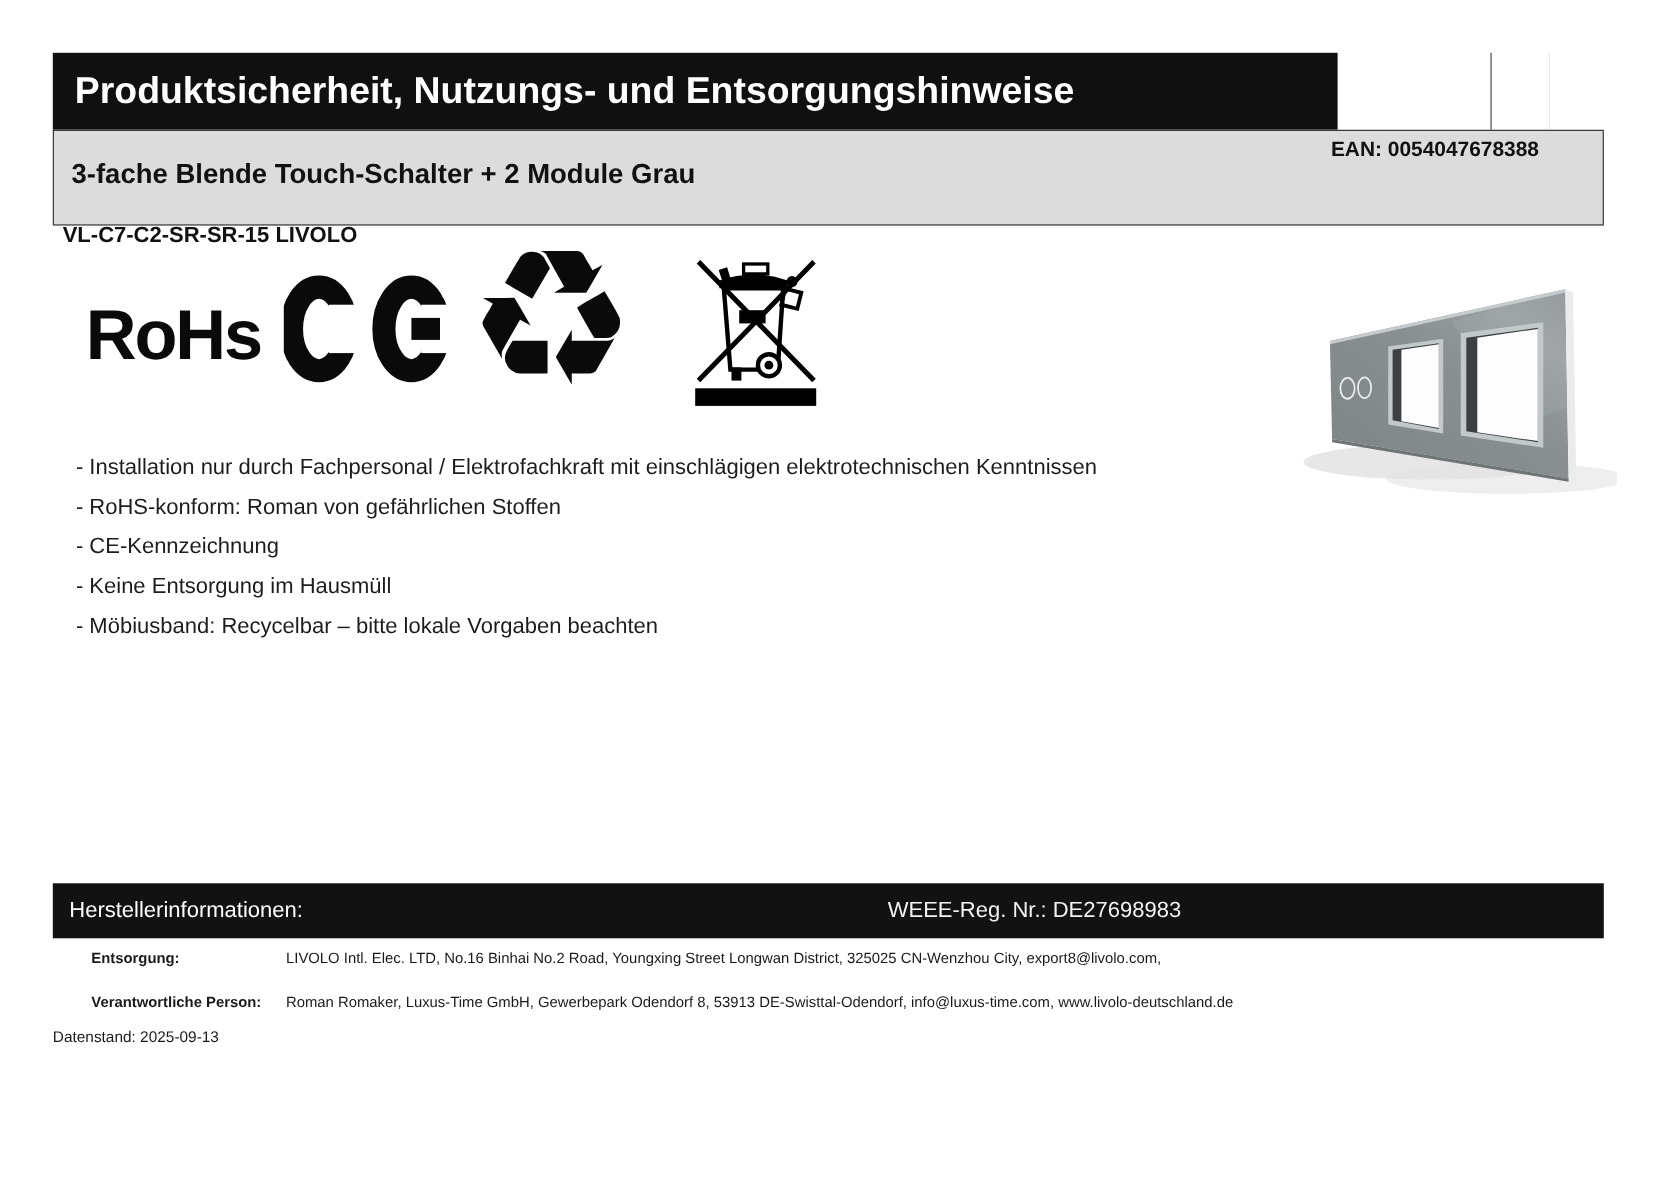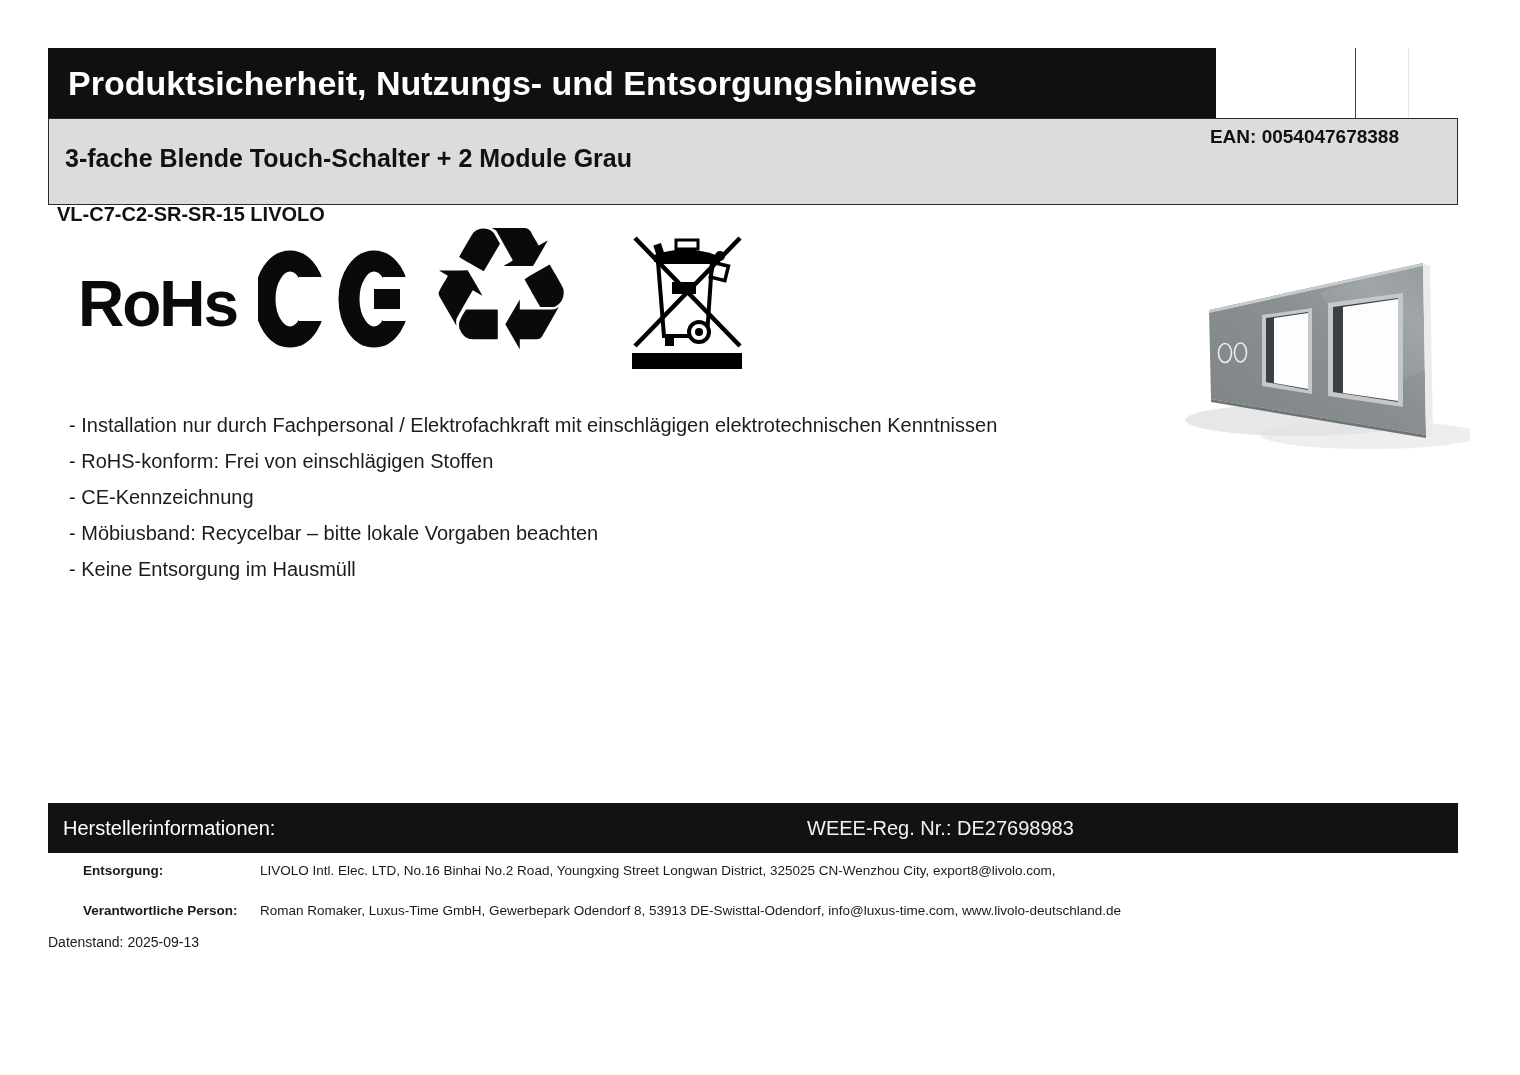--- a/index.html
+++ b/index.html
@@ -123,24 +123,24 @@
     <polygon points="96,68 138,62 138,140 96,132" fill="#3c4042"></polygon>
     <polygon points="104,68 138,63 138,139 104,133" fill="#fdfdfd"></polygon>
 
     <polygon points="158,53 233,43 233,157 158,146" fill="#c3c8ca"></polygon>
     <polygon points="163,57 228,48 228,152 163,142" fill="#3c4042"></polygon>
     <polygon points="173,57 228,49 228,151 173,143" fill="#fdfdfd"></polygon>
   </svg>
 
   <div class="notes">
     <div class="note-line">- Installation nur durch Fachpersonal / Elektrofachkraft mit einschlägigen elektrotechnischen Kenntnissen</div>
-    <div class="note-line">- RoHS-konform: Frei von einschlägigen Stoffen</div>
+    <div class="note-line">- RoHS-konform: Roman von gefährlichen Stoffen</div>
     <div class="note-line">- CE-Kennzeichnung</div>
+    <div class="note-line">- Keine Entsorgung im Hausmüll</div>
     <div class="note-line">- Möbiusband: Recycelbar – bitte lokale Vorgaben beachten</div>
-    <div class="note-line">- Keine Entsorgung im Hausmüll</div>
   </div>
 
   <div class="footer-bar">
     <div class="footer-title">Herstellerinformationen:</div>
     <div class="footer-weee">WEEE-Reg. Nr.: DE27698983</div>
   </div>
 
   <div class="mfg-row row-1">
     <span class="lbl">Entsorgung:</span>
     <span class="val">LIVOLO Intl. Elec. LTD, No.16 Binhai No.2 Road, Youngxing Street Longwan District, 325025 CN-Wenzhou City, export8@livolo.com,</span>

